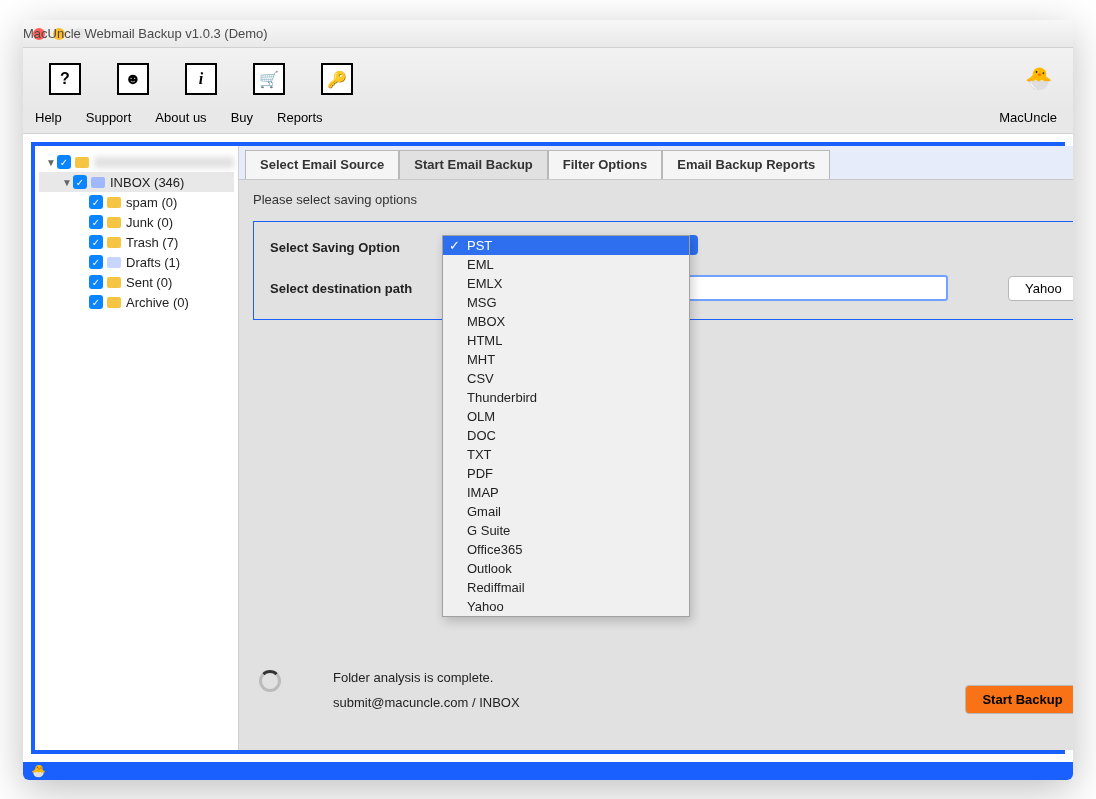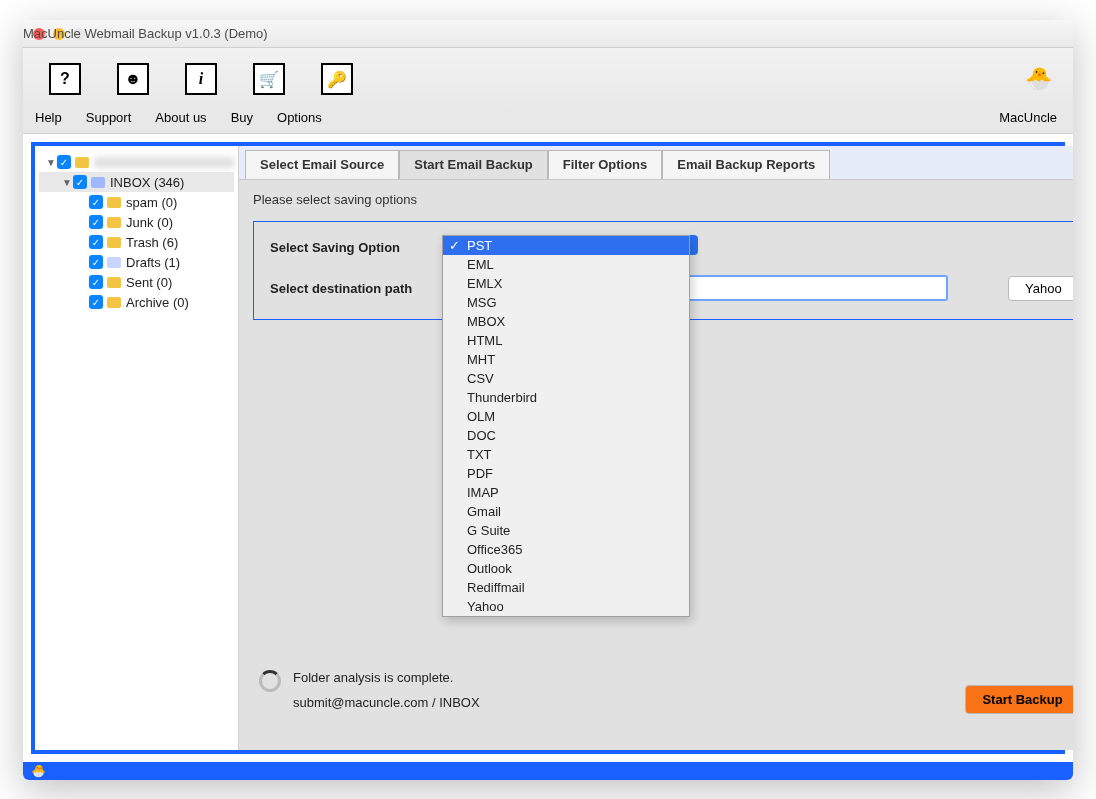--- a/index.html
+++ b/index.html
@@ -39,21 +39,21 @@
 .row { display: flex; align-items: center; margin-bottom: 20px; }
 .row-label { width: 170px; font-weight: bold; color: #222; }
 .path-input { width: 330px; height: 26px; border: 2px solid #6fa3ff; border-radius: 3px; background: #fff; margin-left: 8px; }
 .browse-btn { margin-left: 60px; padding: 4px 16px; border: 1px solid #b8b8b8; border-radius: 4px; background: #fff; cursor: pointer; font-size: 13px; }
 .dropdown-list { position: absolute; left: 203px; top: 55px; width: 248px; background: #f0f0f0; border: 1px solid #a0a0a0; box-shadow: 2px 4px 10px rgba(0,0,0,0.2); z-index: 10; }
 .dd-item { padding: 2px 10px 2px 24px; font-size: 13px; color: #222; cursor: pointer; position: relative; }
 .dd-item.selected { background: #2d6fef; color: #fff; }
 .dd-item.selected::before { content: '✓'; position: absolute; left: 6px; }
 .status-area { position: absolute; bottom: 30px; left: 20px; display: flex; align-items: flex-start; gap: 12px; }
 .spinner { width: 22px; height: 22px; border: 3px solid #bbb; border-top-color: #333; border-radius: 50%; }
-.status-text { font-size: 13px; color: #222; }
+.status-text { font-size: 13px; color: #222; margin-left: 40px; }
 .status-text div { margin-bottom: 10px; }
 .start-btn { position: absolute; bottom: 36px; right: 30px; padding: 6px 16px; border: 1px solid #b8b8b8; border-radius: 4px; background: #f97316; font-weight: bold; font-size: 13px; cursor: pointer; }
 .footer { height: 18px; background: #1a60ff; display: flex; align-items: center; padding-left: 8px; }
 .footer-icon { font-size: 12px; }
 .fake-dd-edge { position: absolute; left: 447px; top: 55px; width: 12px; height: 20px; background: #2d6fef; border-top-right-radius: 4px; border-bottom-right-radius: 4px; }
 </style>
 </head>
 <body>
 
 <div class="window">
@@ -83,21 +83,21 @@
         <span>🔑</span>
       </div>
     <div class="logo">🐣</div>
   </div>
 
   <div class="menubar">
     <span>Help</span>
     <span>Support</span>
     <span>About us</span>
     <span>Buy</span>
-    <span>Options</span>
+    <span>Reports</span>
     <span class="brand">MacUncle</span>
   </div>
 
   <div class="content">
     <div class="blue-frame">
 
       <div class="sidebar">
         <div class="tree">
           <div class="tree-row" style="padding-left:6px;">
             <span class="disclosure">▼</span>
@@ -117,21 +117,21 @@
             <span>spam (0)</span>
           </div>
           <div class="tree-row" style="padding-left:50px;">
             <span class="chk">✓</span>
             <span class="folder-icon"></span>
             <span>Junk (0)</span>
           </div>
           <div class="tree-row" style="padding-left:50px;">
             <span class="chk">✓</span>
             <span class="folder-icon"></span>
-            <span>Trash (6)</span>
+            <span>Trash (7)</span>
           </div>
           <div class="tree-row" style="padding-left:50px;">
             <span class="chk">✓</span>
             <span class="folder-icon" style="background:#c8d6ff;"></span>
             <span>Drafts (1)</span>
           </div>
           <div class="tree-row" style="padding-left:50px;">
             <span class="chk">✓</span>
             <span class="folder-icon"></span>
             <span>Sent (0)</span>

